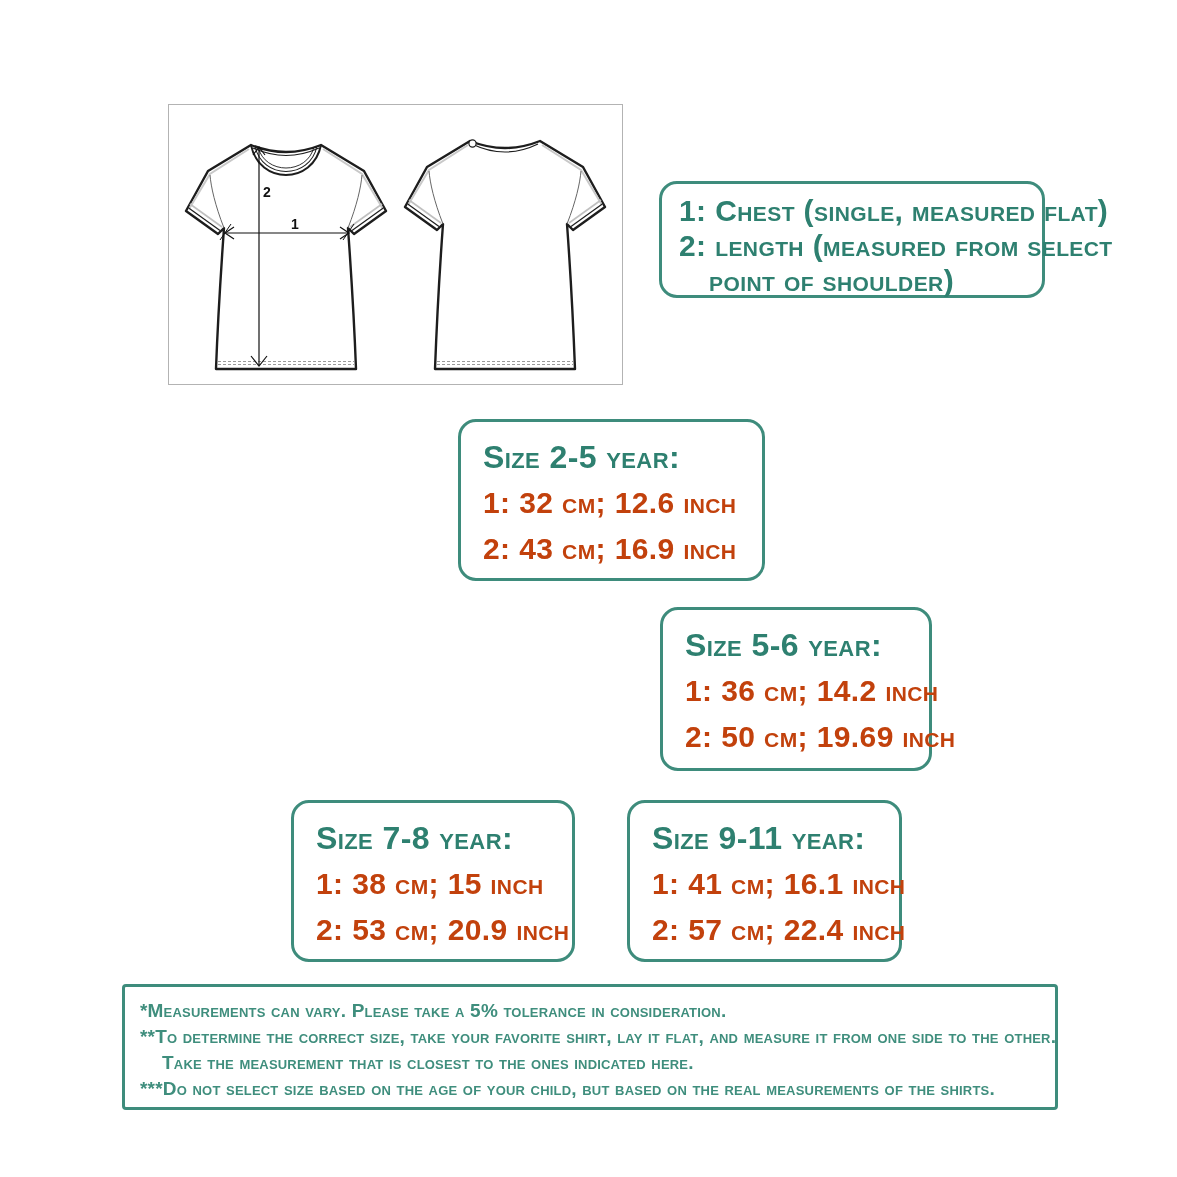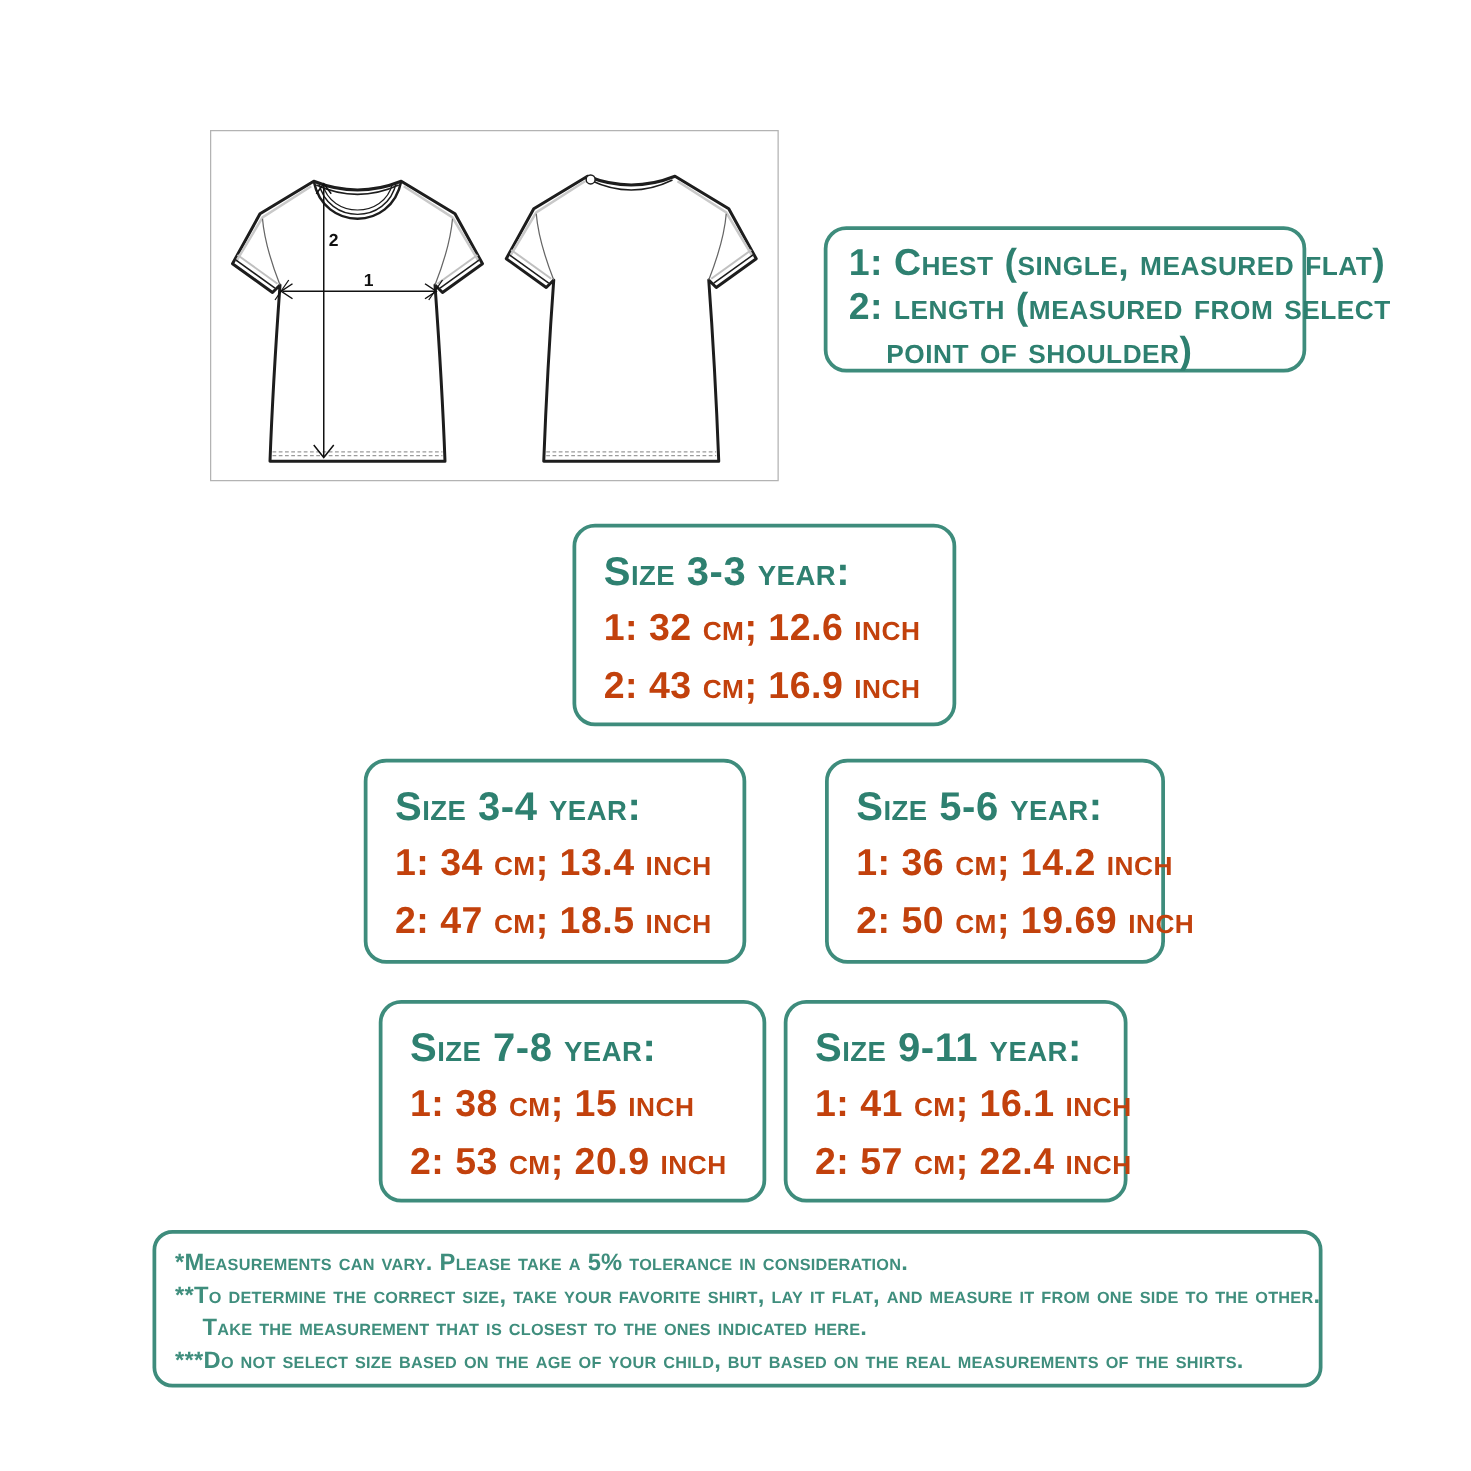--- a/index.html
+++ b/index.html
@@ -41,21 +41,21 @@
     font-variant: small-caps;
     letter-spacing: 0.4px;
     white-space: nowrap;
   }
   .legend-line.indent { padding-left: 30px; }
 
   .size-box { padding: 12px 0 0 22px; }
   .size-box-2-3  { left: 458px; top: 419px; width: 307px; height: 162px; }
   .size-box-3-4  { left: 291px; top: 607px; width: 306px; height: 164px; }
   .size-box-5-6  { left: 624px; top: 607px; width: 272px; height: 164px; margin-left: 36px; }
-  .size-box-7-8  { left: 303px; top: 800px; width: 310px; height: 162px; }
+  .size-box-7-8  { left: 291px; top: 800px; width: 284px; height: 162px; }
   .size-box-9-11 { left: 627px; top: 800px; width: 275px; height: 162px; }
 
   .size-title {
     font-size: 32px;
     line-height: 46px;
     font-weight: 700;
     color: #2e8070;
     font-variant: small-caps;
     letter-spacing: 0.4px;
     white-space: nowrap;
@@ -63,21 +63,21 @@
   .size-line {
     font-size: 30px;
     line-height: 46px;
     font-weight: 600;
     color: #c2410c;
     font-variant: small-caps;
     letter-spacing: 0.4px;
     white-space: nowrap;
   }
 
-  .notes-box { left: 122px; top: 984px; width: 936px; height: 126px; padding: 11px 14px 0 15px; border-radius: 16px; }
+  .notes-box { left: 122px; top: 984px; width: 936px; height: 126px; padding: 11px 14px 0 15px; border-radius: 4px; }
   .note-line {
     font-size: 19px;
     line-height: 26px;
     font-weight: 700;
     color: #3f8e7d;
     font-variant: small-caps;
     letter-spacing: 0.2px;
     white-space: nowrap;
   }
   .note-line.indent { padding-left: 22px; }
@@ -152,30 +152,25 @@
     </svg>
   </div>
 
   <div class="teal-box legend-box">
     <div class="legend-line">1: Chest (single, measured flat)</div>
     <div class="legend-line">2: length (measured from select</div>
     <div class="legend-line indent">point of shoulder)</div>
   </div>
 
   <div class="teal-box size-box size-box-2-3">
-    <div class="size-title">Size 3-3 year:</div>
+    <div class="size-title">Size 2-5 year:</div>
     <div class="size-line">1: 32 cm; 12.6 inch</div>
     <div class="size-line">2: 43 cm; 16.9 inch</div>
   </div>
 
-  <div class="teal-box size-box size-box-3-4">
-    <div class="size-title">Size 3-4 year:</div>
-    <div class="size-line">1: 34 cm; 13.4 inch</div>
-    <div class="size-line">2: 47 cm; 18.5 inch</div>
-  </div>
 
   <div class="teal-box size-box size-box-5-6">
     <div class="size-title">Size 5-6 year:</div>
     <div class="size-line">1: 36 cm; 14.2 inch</div>
     <div class="size-line">2: 50 cm; 19.69 inch</div>
   </div>
 
   <div class="teal-box size-box size-box-7-8">
     <div class="size-title">Size 7-8 year:</div>
     <div class="size-line">1: 38 cm; 15 inch</div>

